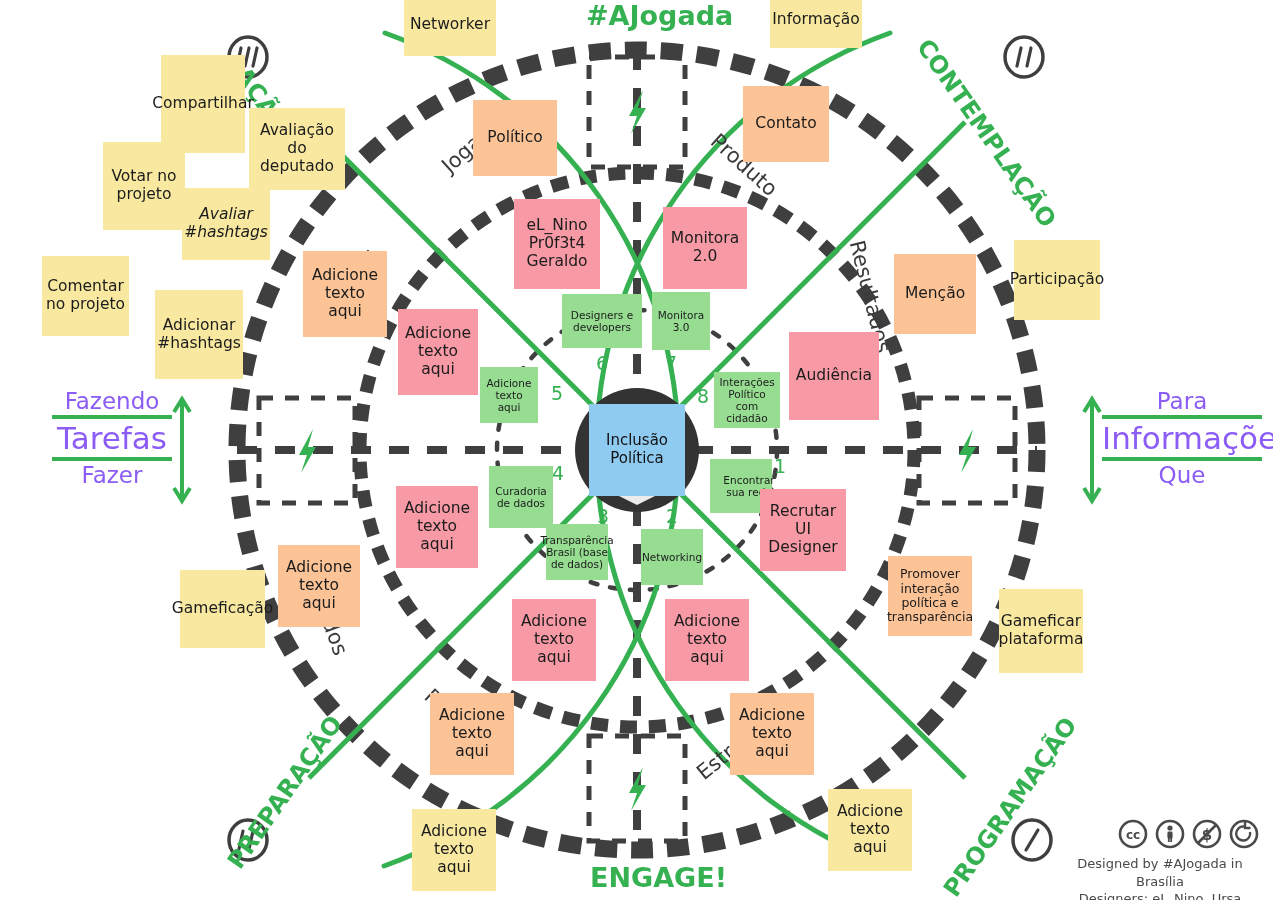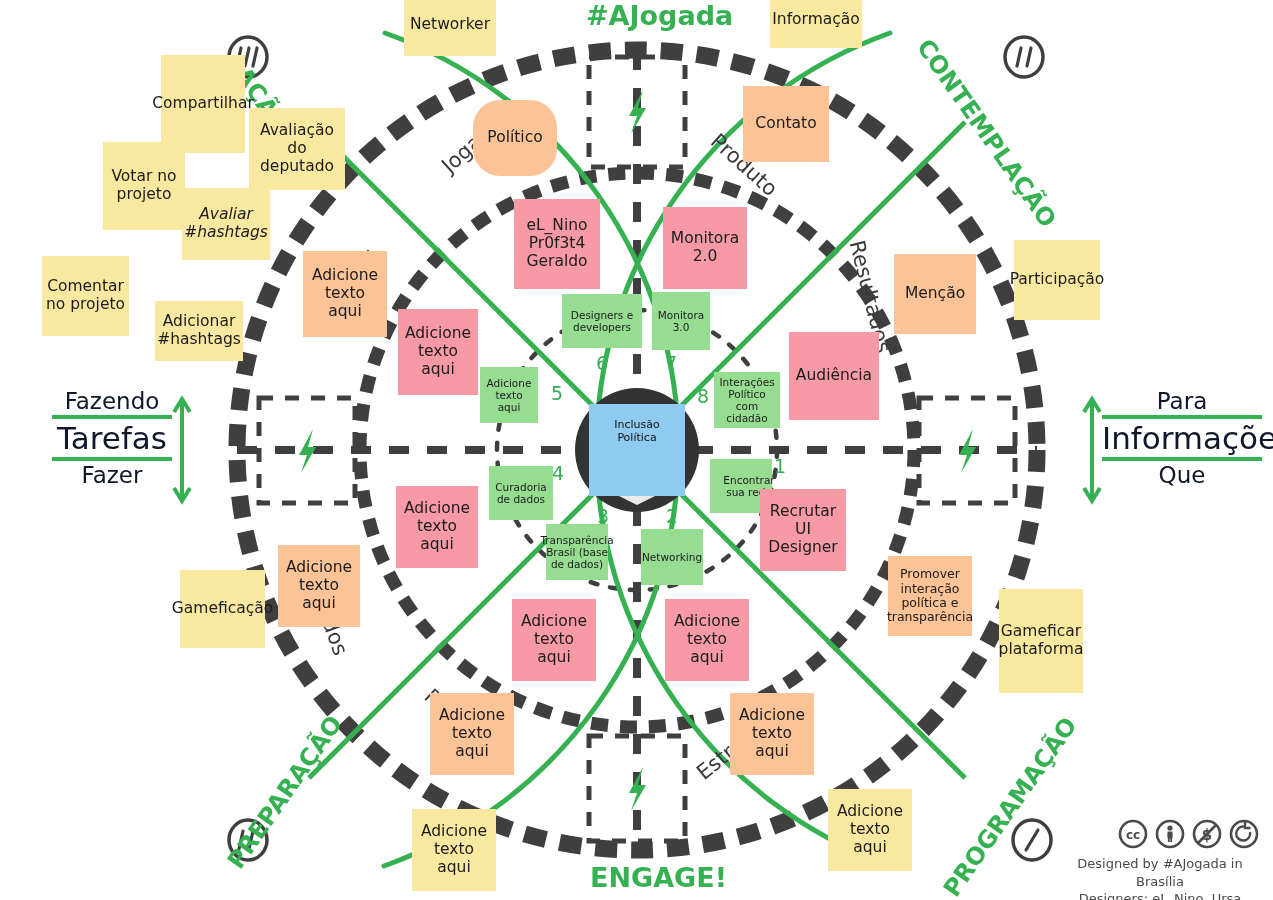--- a/index.html
+++ b/index.html
@@ -15,34 +15,34 @@
   .note.o{background:#FBC396;}
   .note.p{background:#F79AA5;}
   .note.g{background:#96DD92;}
   .f16{font-size:15.5px;}
   .f13{font-size:12.5px;}
   .f11{font-size:10.5px;}
 
   .gtxt{position:absolute;color:#35B152;font-weight:bold;}
   .dtxt{position:absolute;color:#3a3a3a;}
 
-  .axis{position:absolute;text-align:center;color:#0f172a;}
+  .axis{position:absolute;text-align:center;color:#8b5cf6;}
   .axis .big{font-size:31px;letter-spacing:0px;}
   .axis .sm{font-size:23px;}
   .axis .rule{height:4px;background:#35B152;margin:1px 0;}
 
   .num{position:absolute;color:#35B152;font-size:19px;font-weight:normal;}
 
   .ringlbl{position:absolute;color:#3a3a3a;font-size:21px;white-space:nowrap;}
 
   .credits{position:absolute;font-size:13px;color:#4a4a4a;text-align:center;
            line-height:1.35;width:200px;}
 
-  .centerlbl{position:absolute;width:94px;text-align:center;font-size:11px;
-             color:#111;line-height:1.2;}
+  .centerlbl{position:absolute;width:94px;text-align:center;font-size:15px;
+             color:#111;line-height:1.2;margin-top:13px;}
 </style>
 </head>
 <body>
 
 <div id="stage">
 
   <svg id="canvas" viewBox="0 0 1273 900">
     <defs>
       <g id="bolt">
         <path d="M 6 -22 L -8 4 L 0 4 L -6 22 L 9 -4 L 1 -4 Z" fill="#35B152"></path>
@@ -196,23 +196,23 @@
       <div class="note y f16" style="left: 125px; top: 55px; width: 84px; height: 98px; margin-left: 36px;">Compartilhar</div>
       <div class="note y f16" style="left: 103px; top: 142px; width: 82px; height: 88px;">Votar no
 projeto</div>
       <div class="note y f16" style="left: 249px; top: 108px; width: 96px; height: 82px;">Avaliação
 do
 deputado</div>
       <div class="note y f16" style="left: 182px; top: 188px; width: 88px; height: 72px; font-style: italic;">Avaliar
 #hashtags</div>
       <div class="note y f16" style="left: 42px; top: 256px; width: 87px; height: 80px;">Comentar
 no projeto</div>
-      <div class="note y f16" style="left: 155px; top: 301px; width: 88px; height: 60px;">Adicionar
+      <div class="note y f16" style="left: 155px; top: 290px; width: 88px; height: 89px;">Adicionar
 #hashtags</div>
-      <div class="note o f16" style="left: 473px; top: 100px; width: 84px; height: 76px; border-radius: 27px;">Político</div>
+      <div class="note o f16" style="left: 473px; top: 100px; width: 84px; height: 76px;">Político</div>
       <div class="note o f16" style="left: 743px; top: 86px; width: 86px; height: 76px;">Contato</div>
       <div class="note o f16" style="left: 303px; top: 251px; width: 84px; height: 86px;">Adicione
 texto
 aqui</div>
       <div class="note o f16" style="left: 894px; top: 254px; width: 82px; height: 80px;">Menção</div>
       <div class="note y f16" style="left: 1014px; top: 240px; width: 86px; height: 80px;">Participação</div>
       <div class="note p f16" style="left: 514px; top: 199px; width: 86px; height: 90px;">eL_Nino
 Pr0f3t4
 Geraldo</div>
       <div class="note p f16" style="left: 663px; top: 207px; width: 84px; height: 82px;">Monitora
@@ -224,21 +224,21 @@
       <div class="note g f11" style="left: 562px; top: 294px; width: 80px; height: 54px;">Designers e
 developers</div>
       <div class="note g f11" style="left: 652px; top: 292px; width: 58px; height: 58px;">Monitora
 3.0</div>
       <div class="note g f11" style="left: 480px; top: 367px; width: 58px; height: 56px;">Adicione
 texto
 aqui</div>
       <div class="note g f11" style="left: 714px; top: 372px; width: 66px; height: 56px;">Interações
 Político com
 cidadão</div>
-      <div class="note g f11" style="left: 489px; top: 466px; width: 64px; height: 54px;">Curadoria
+      <div class="note g f11" style="left: 489px; top: 466px; width: 64px; height: 62px;">Curadoria
 de dados</div>
       <div class="note g f11" style="left: 710px; top: 459px; width: 62px; height: 54px; padding-left: 20px;">Encontrar
 sua rede</div>
       <div class="note g f11" style="left: 546px; top: 524px; width: 62px; height: 56px;">Transparência
 Brasil (base
 de dados)</div>
       <div class="note g f11" style="left: 641px; top: 529px; width: 62px; height: 56px;">Networking</div>
       <div class="note p f16" style="left: 396px; top: 486px; width: 82px; height: 82px;">Adicione
 texto
 aqui</div>
@@ -252,21 +252,21 @@
       <div class="note p f16" style="left: 512px; top: 599px; width: 84px; height: 82px;">Adicione
 texto
 aqui</div>
       <div class="note p f16" style="left: 665px; top: 599px; width: 84px; height: 82px;">Adicione
 texto
 aqui</div>
       <div class="note o f13" style="left: 888px; top: 556px; width: 84px; height: 80px;">Promover
 interação
 política e
 transparência</div>
-      <div class="note y f16" style="left: 999px; top: 589px; width: 84px; height: 104px;">Gameficar
+      <div class="note y f16" style="left: 999px; top: 589px; width: 84px; height: 84px;">Gameficar
 plataforma</div>
       <div class="note o f16" style="left: 430px; top: 693px; width: 84px; height: 82px;">Adicione
 texto
 aqui</div>
       <div class="note o f16" style="left: 730px; top: 693px; width: 84px; height: 82px;">Adicione
 texto
 aqui</div>
       <div class="note y f16" style="left: 412px; top: 809px; width: 84px; height: 82px;">Adicione
 texto
 aqui</div>

